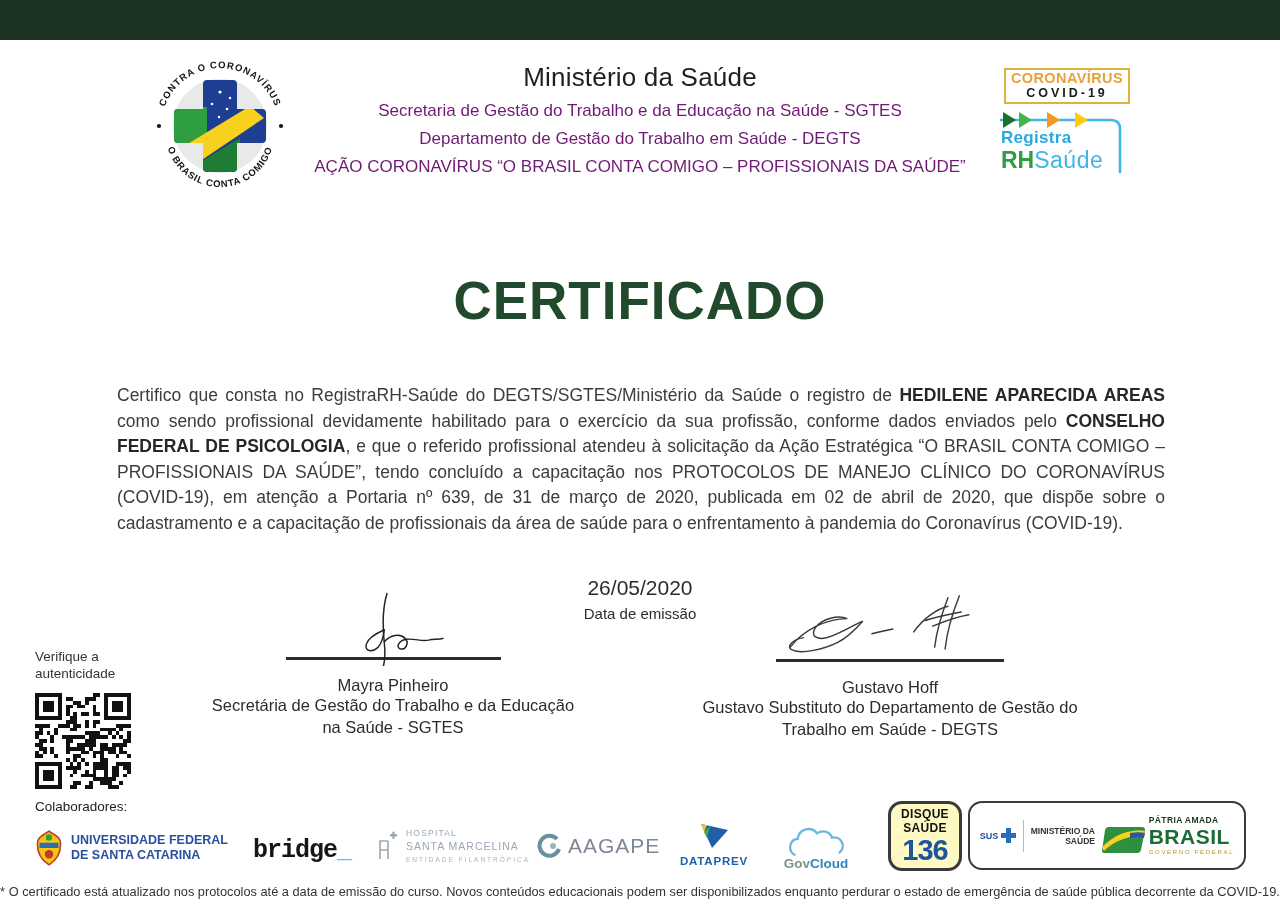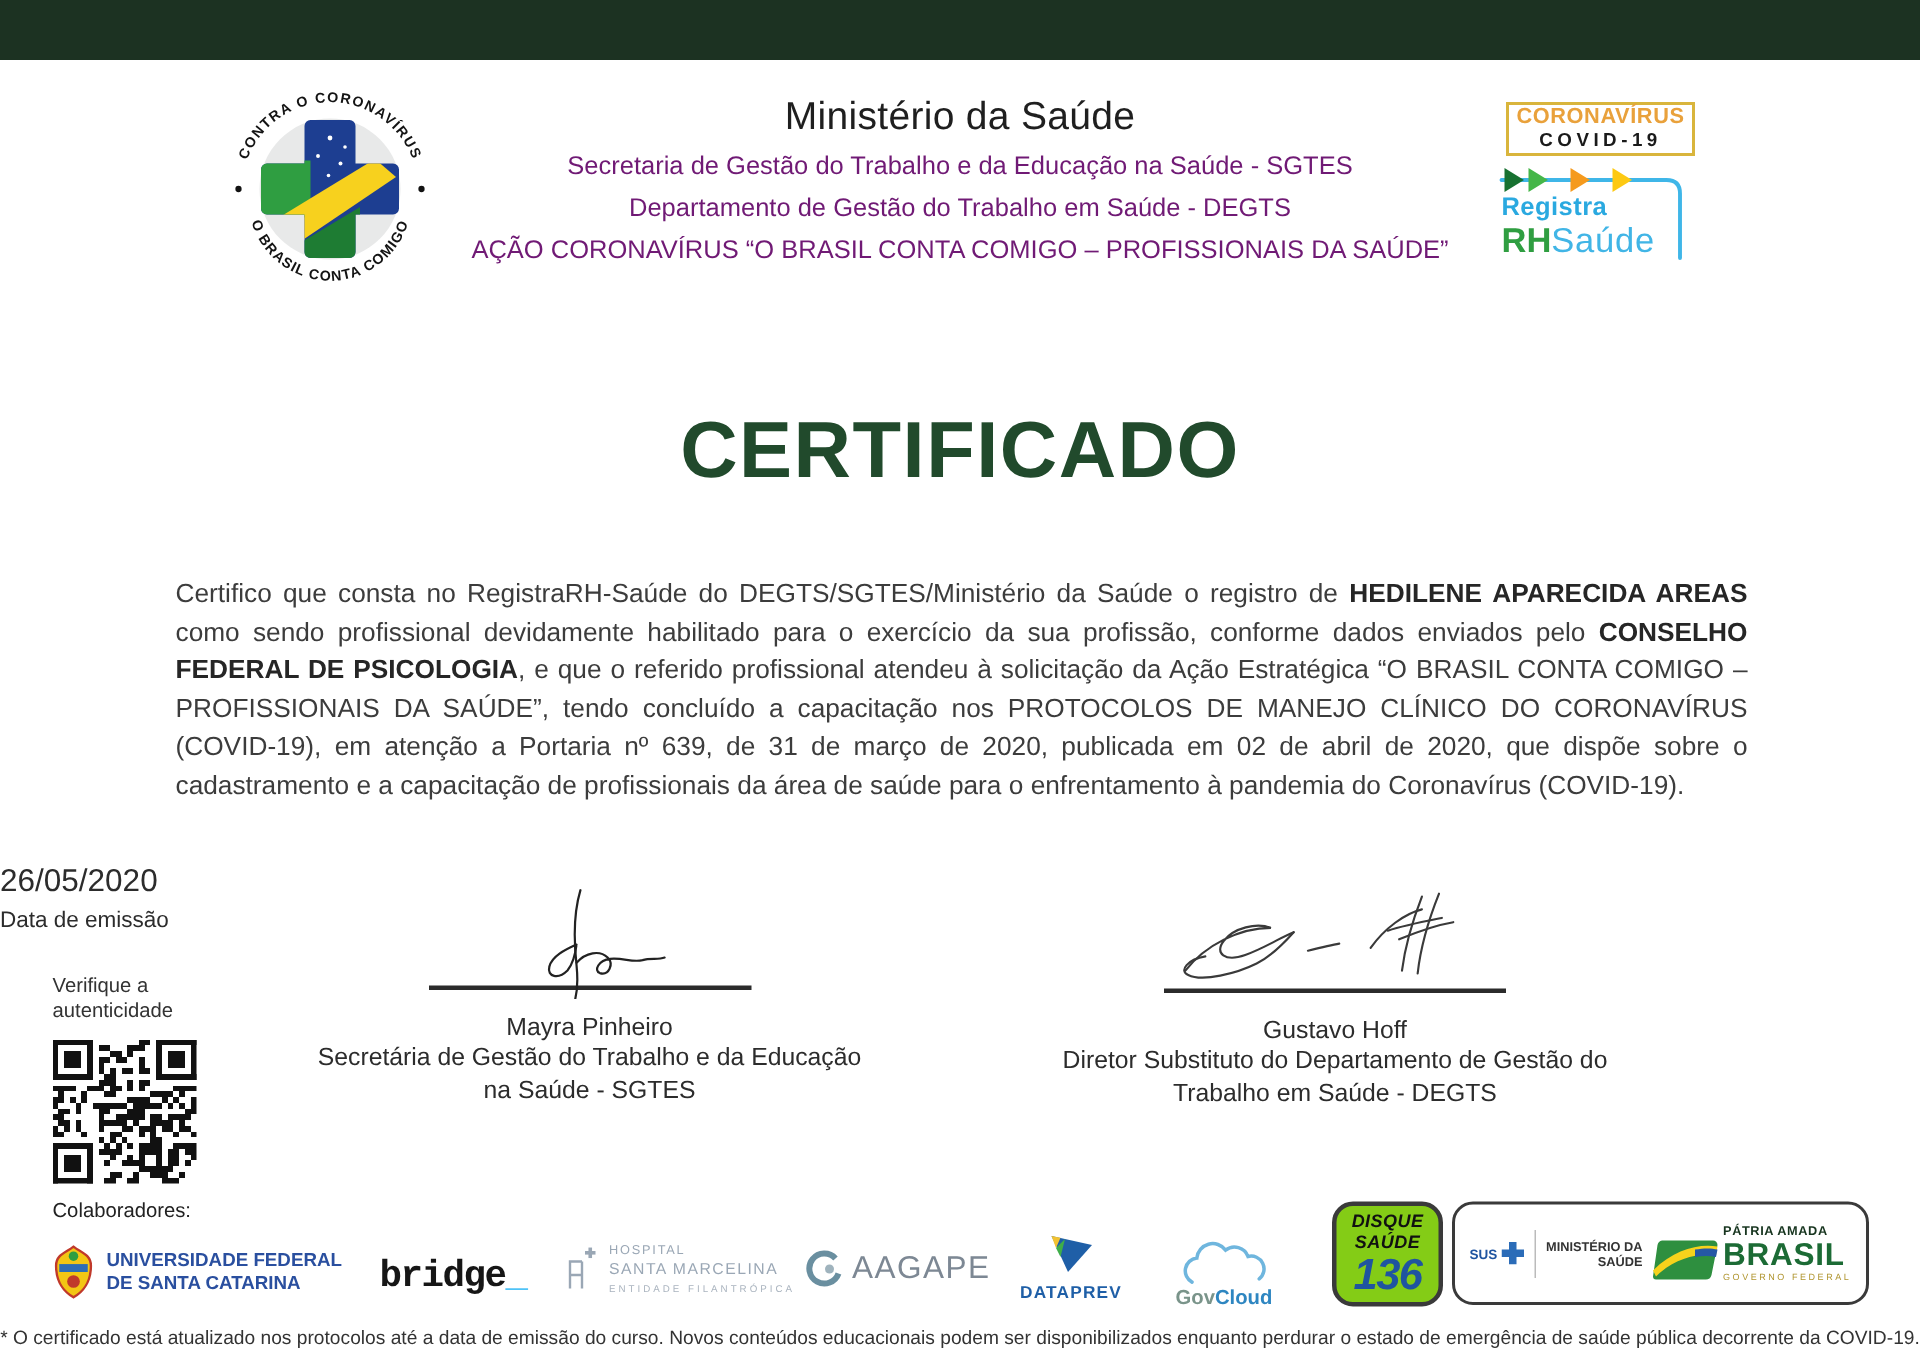--- a/index.html
+++ b/index.html
@@ -23,21 +23,21 @@
   .registra .w3{font-size:23px;font-weight:400;color:#41b5e6;letter-spacing:.5px;}
 
   
   .cert-title{position:absolute;left:0;right:0;top:270px;margin:0;text-align:center;
               font-size:53px;font-weight:800;letter-spacing:1px;color:#214a2c;}
   .body-text{position:absolute;left:117px;width:1048px;top:383px;margin:0;
              font-size:17.5px;line-height:25.5px;text-align:justify;color:#3c3c3c;}
   .body-text b{font-weight:700;color:#262626;}
 
   
-  .date-block{position:absolute;left:0;right:0;top:576px;color:#2c2c2c;}
+  .date-block{position:absolute;left:0;right:0;top:576px;text-align:center;color:#2c2c2c;}
   .date-value{font-size:21px;}
   .date-label{font-size:15px;margin-top:5px;}
 
   
   .sig{position:absolute;width:380px;text-align:center;color:#2c2c2c;}
   .sig-left{left:203px;top:590px;}
   .sig-right{left:700px;top:592px;}
   .scribble{display:block;margin:0 auto -9px auto;height:76px;}
   .sig-line{height:3px;background:#2b2b2b;margin:0 auto;}
   .sig-left .sig-line{width:215px;}
@@ -61,22 +61,22 @@
   .marcelina .l2{font-size:10.5px;letter-spacing:1px;margin-top:2px;}
   .marcelina .l3{font-size:6.5px;letter-spacing:2px;margin-top:4px;color:#aab4bf;}
   .aagape{left:537px;top:833px;display:flex;align-items:center;gap:5px;}
   .aagape .t{font-size:21px;color:#7d8894;letter-spacing:1px;}
   .dataprev{left:676px;top:822px;width:76px;text-align:center;}
   .dataprev .t{font-size:11.5px;font-weight:800;color:#1f5fa7;letter-spacing:.8px;margin-top:1px;}
   .govcloud{left:779px;top:827px;width:74px;text-align:center;}
   .govcloud .t{font-size:13.5px;margin-top:-7px;}
   .govcloud .g{color:#7a948a;font-weight:600;}
   .govcloud .c{color:#2e86c1;font-weight:700;}
-  .disque{left:888px;top:801px;width:68px;height:64px;border:3px solid #3a3a3a;border-radius:14px;background:#84cc16;
-          display:flex;flex-direction:column;align-items:center;justify-content:center;line-height:1;font-style:italic;}
+  .disque{left:888px;top:801px;width:68px;height:64px;border:3px solid #3a3a3a;border-radius:14px;background:#fef9c3;
+          display:flex;flex-direction:column;align-items:center;justify-content:center;line-height:1;}
   .disque .d1,.disque .d2{font-size:12px;font-weight:800;color:#111;letter-spacing:.3px;}
   .disque .d2{margin-top:2px;}
   .disque .num{font-size:29px;font-weight:800;color:#1f54a0;margin-top:2px;letter-spacing:-1px;}
   .gov-box{left:968px;top:801px;width:258px;height:65px;border:2.5px solid #3a3a3a;border-radius:14px;background:#fff;
            display:flex;align-items:center;justify-content:space-evenly;padding:0 8px;gap:5px;}
   .sus{display:flex;align-items:center;gap:3px;}
   .sus .s{font-size:9px;font-weight:800;color:#1f54a0;}
   .gov-div{width:1px;height:32px;background:#bbb;}
   .min-text{font-size:8.5px;font-weight:700;color:#333;text-align:right;line-height:10px;}
   .flag-unit{display:flex;align-items:flex-end;gap:3px;}
@@ -185,21 +185,21 @@
         <path d="M96,44 C104,42 112,40 118,39"></path>
         <path d="M140,42 C150,28 164,18 176,15"></path>
         <path d="M152,30 C164,26 180,23 190,21"></path>
         <path d="M176,6 C169,24 164,42 162,58"></path>
         <path d="M188,4 C180,24 175,42 173,60"></path>
         <path d="M160,36 C172,31 186,26 198,24"></path>
       </g>
     </svg>
     <div class="sig-line"></div>
     <div class="sig-name">Gustavo Hoff</div>
-    <div class="sig-role">Diretor Substituto do Departamento de Gestão do</div>
+    <div class="sig-role">Gustavo Substituto do Departamento de Gestão do</div>
     <div class="sig-role">Trabalho em Saúde - DEGTS</div>
   </div>
 
   <div class="verify">
     <div>Verifique a</div>
     <div>autenticidade</div>
     <svg id="qr" class="qr" width="96" height="96" viewBox="0 0 25 25" shape-rendering="crispEdges">
         <rect x="15" y="0" width="1" height="1" fill="#111"></rect>
         <rect x="16" y="0" width="1" height="1" fill="#111"></rect>
         <rect x="8" y="1" width="1" height="1" fill="#111"></rect>

